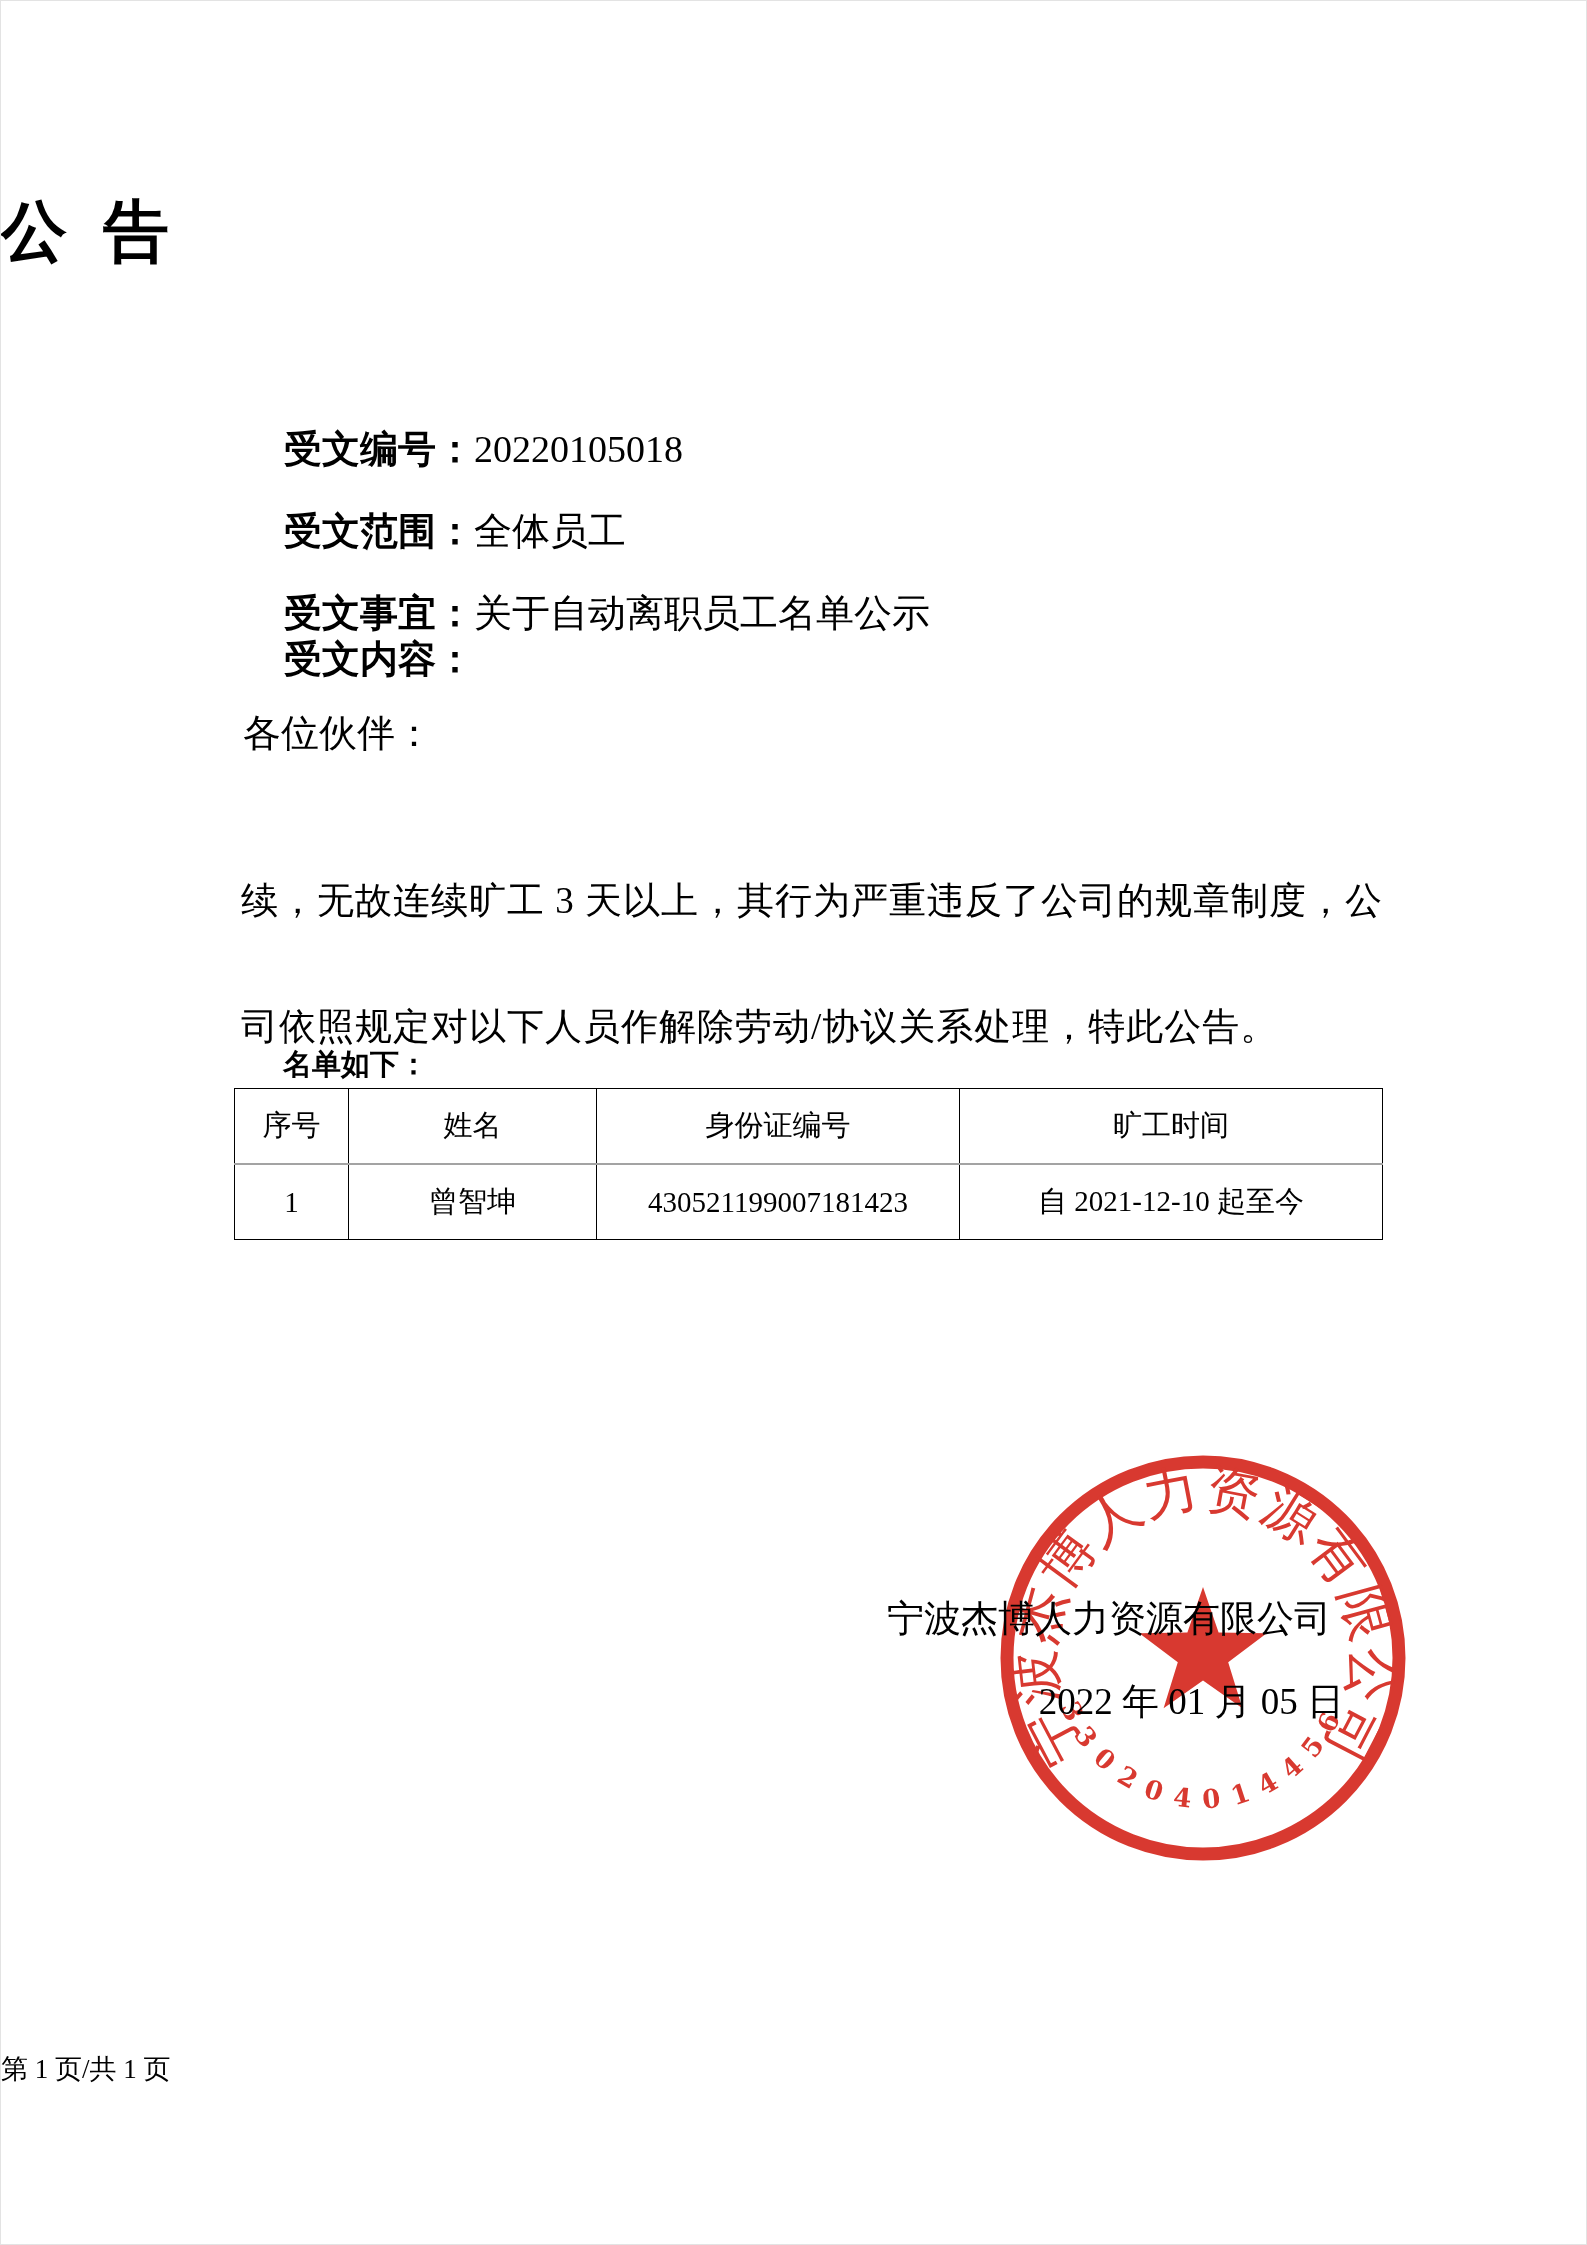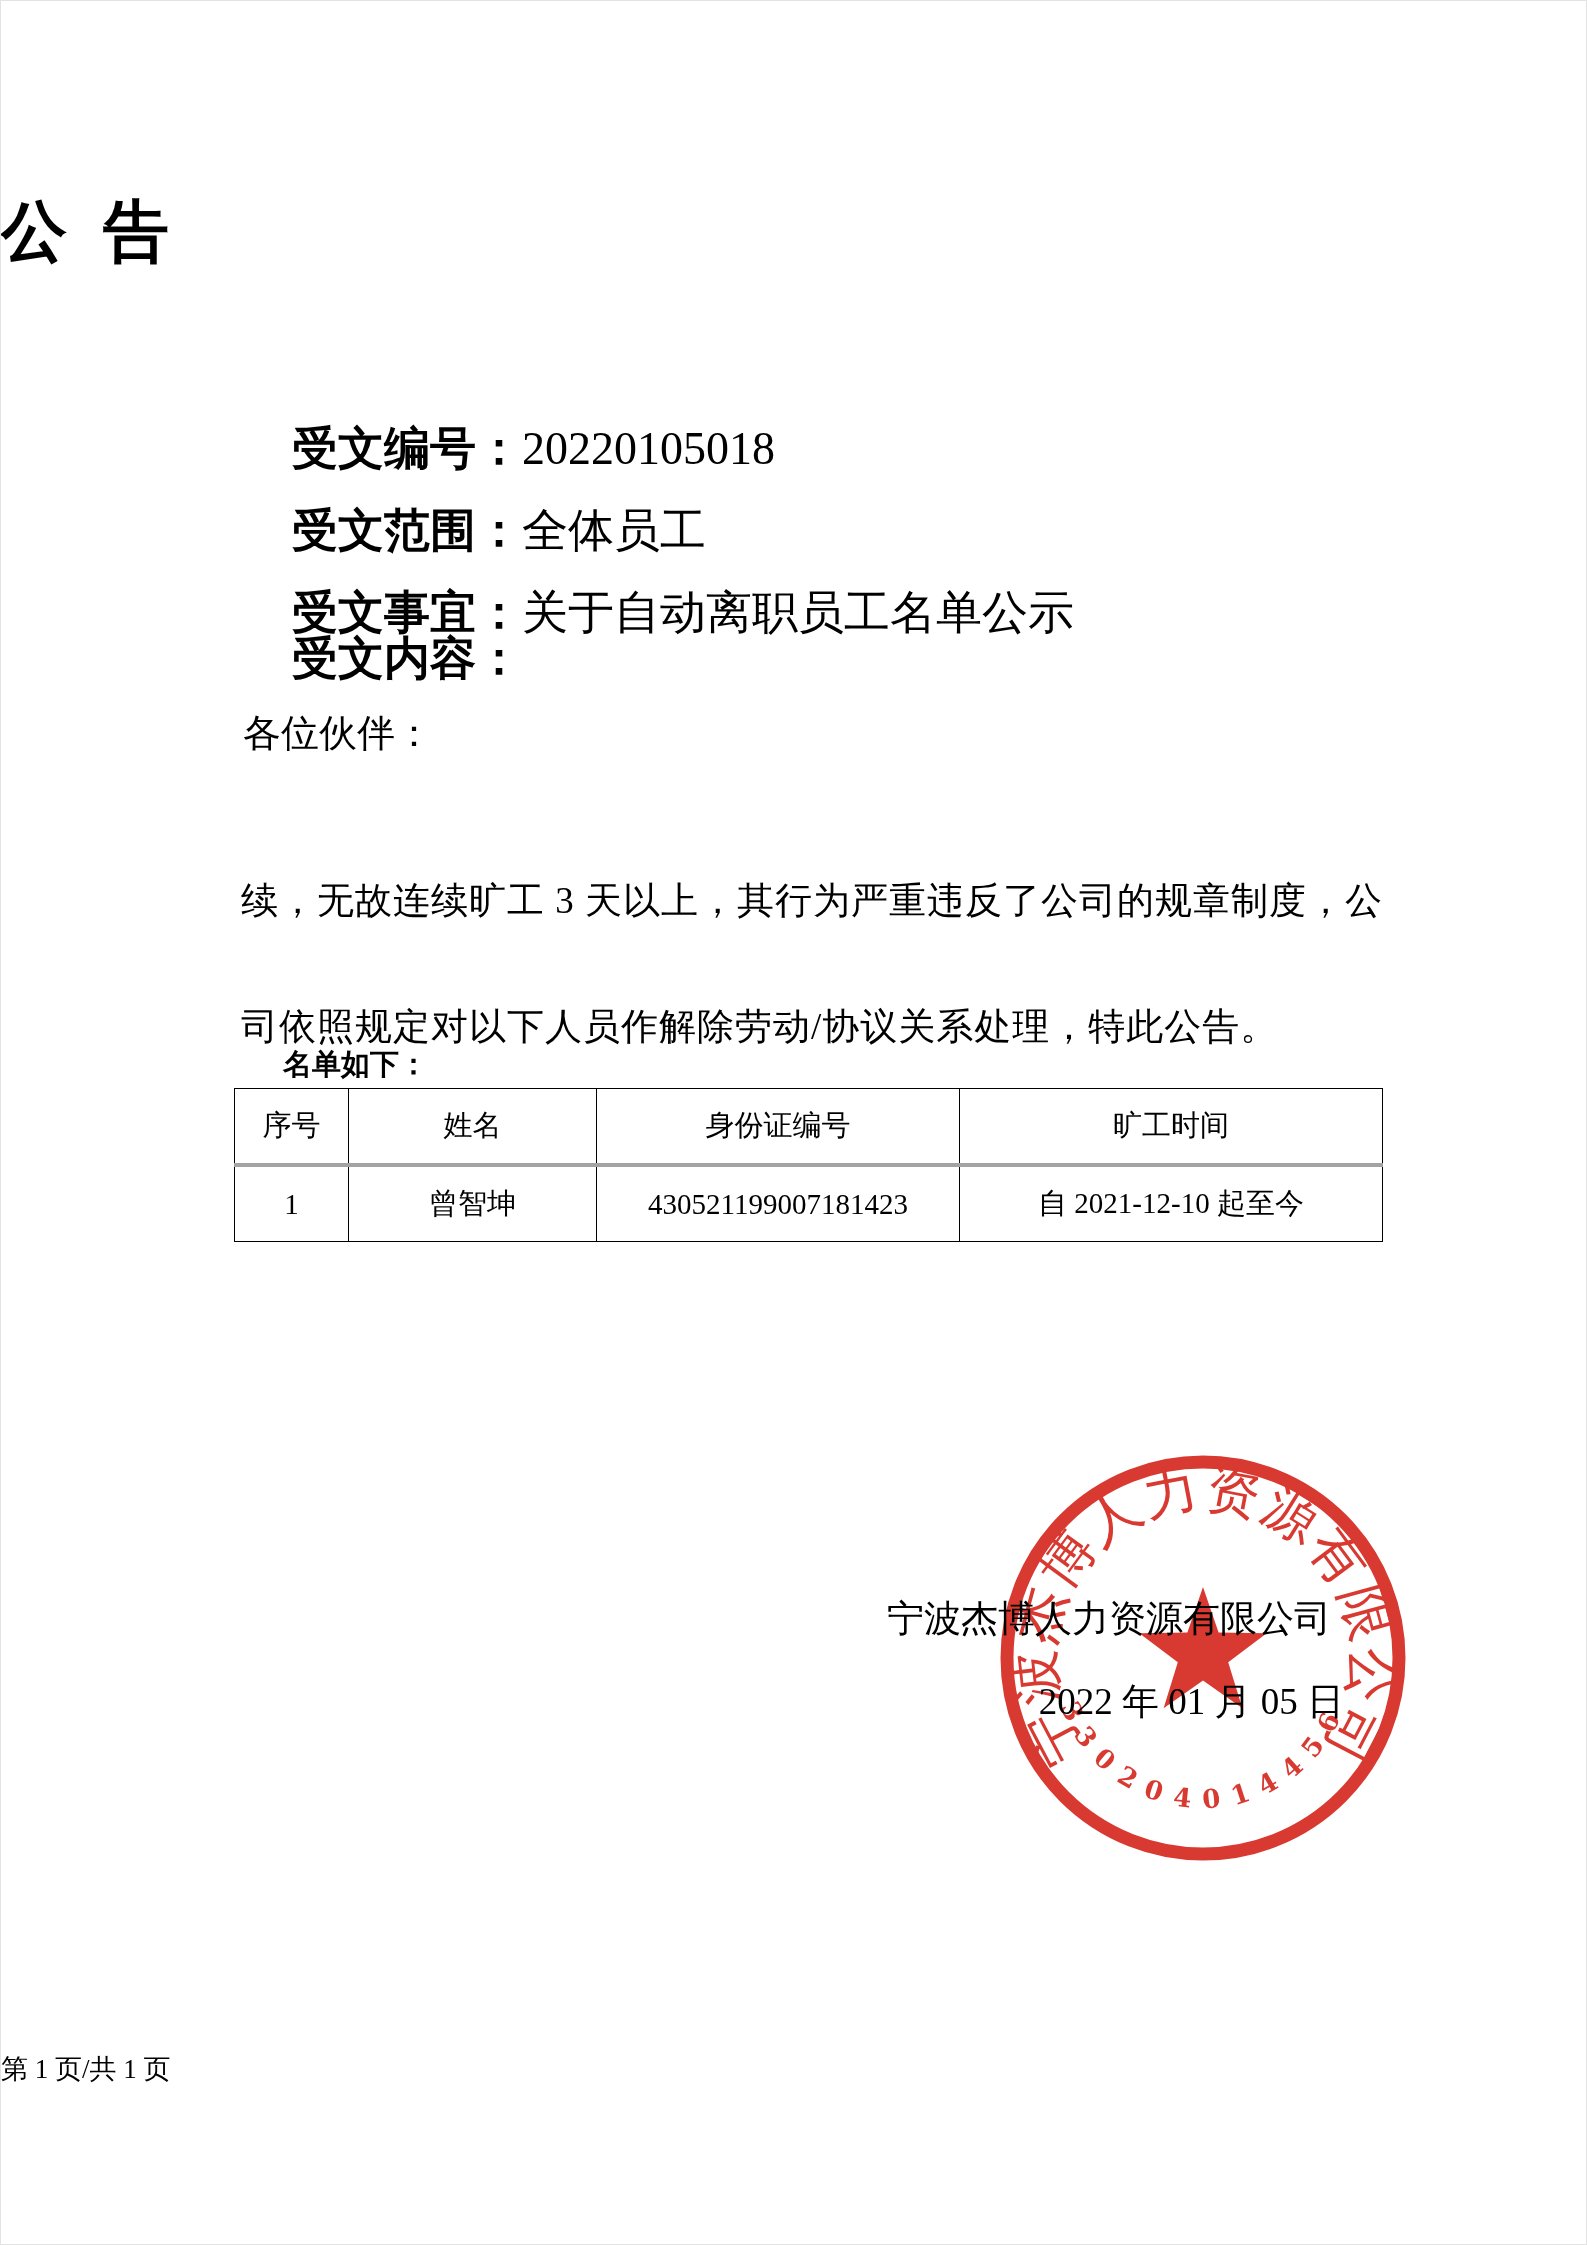--- a/index.html
+++ b/index.html
@@ -14,21 +14,21 @@
     overflow:hidden;
   }
   .doc-title{
     position:absolute;left:0;right:0;top:186px;
     text-align:left;
     font-size:66px;font-weight:bold;
     white-space:pre;letter-spacing:1px;
   }
   .field-line{
     position:absolute;left:245px;
-    font-size:46px;line-height:44px;white-space:pre;
+    font-size:38px;line-height:44px;white-space:pre;
   }
   .field-label{font-weight:bold;}
   .field-value{font-weight:normal;}
   .salutation{
     position:absolute;left:242px;
     font-size:38px;line-height:44px;white-space:pre;
   }
   .body-line{
     position:absolute;
     font-size:37px;line-height:44px;
@@ -42,21 +42,21 @@
     position:absolute;left:233px;top:1087px;
     border-collapse:collapse;
     table-layout:fixed;
   }
   table.roster td,table.roster th{
     border:1px solid #000;
     text-align:center;vertical-align:middle;
     font-size:29px;font-weight:normal;
     height:74px;padding:0;
   }
-  table.roster thead th{border-bottom:4px solid #a3a3a3;}
+  table.roster thead th{border-bottom:2px solid #a3a3a3;}
   td.bold-cell{font-weight:bold;}
   .sig-company{
     position:absolute;right:255px;top:1593px;
     font-size:37px;white-space:pre;
   }
   .sig-date{
     position:absolute;right:242px;top:1676px;
     font-size:37px;white-space:pre;
   }
   .page-footer{

